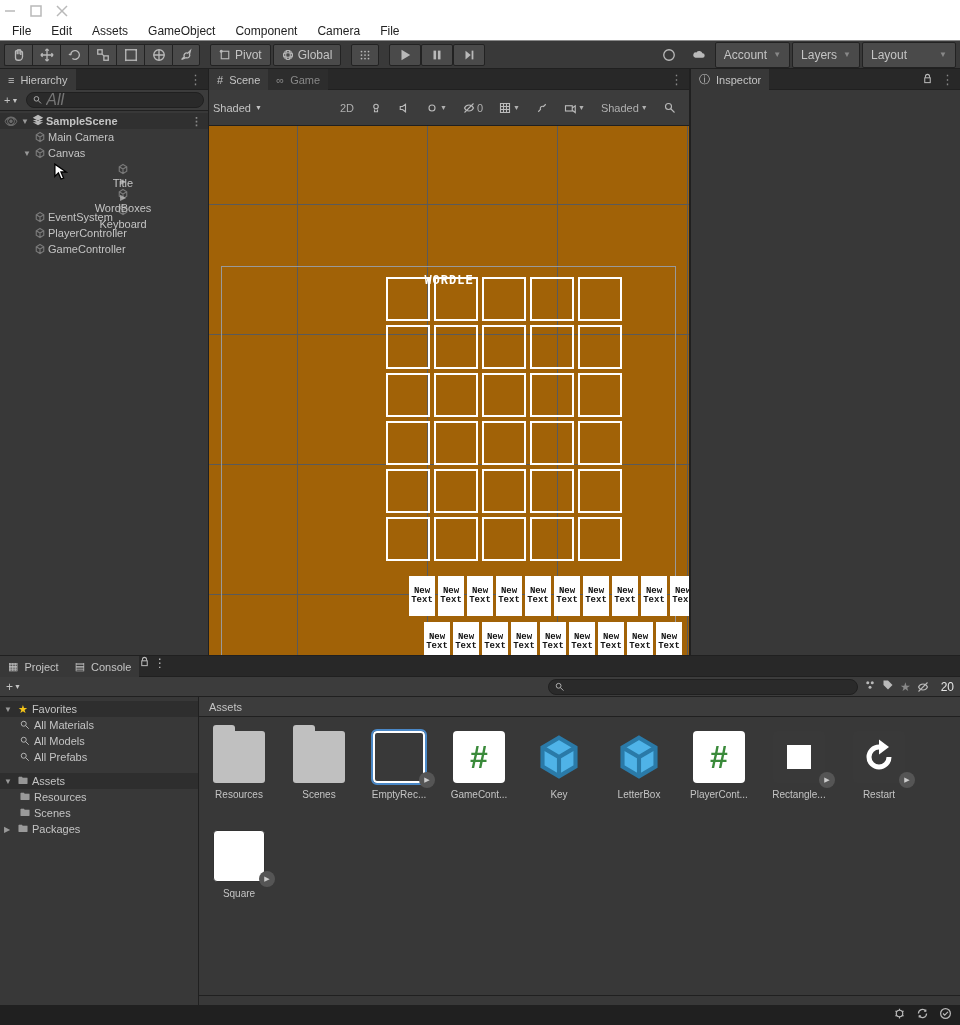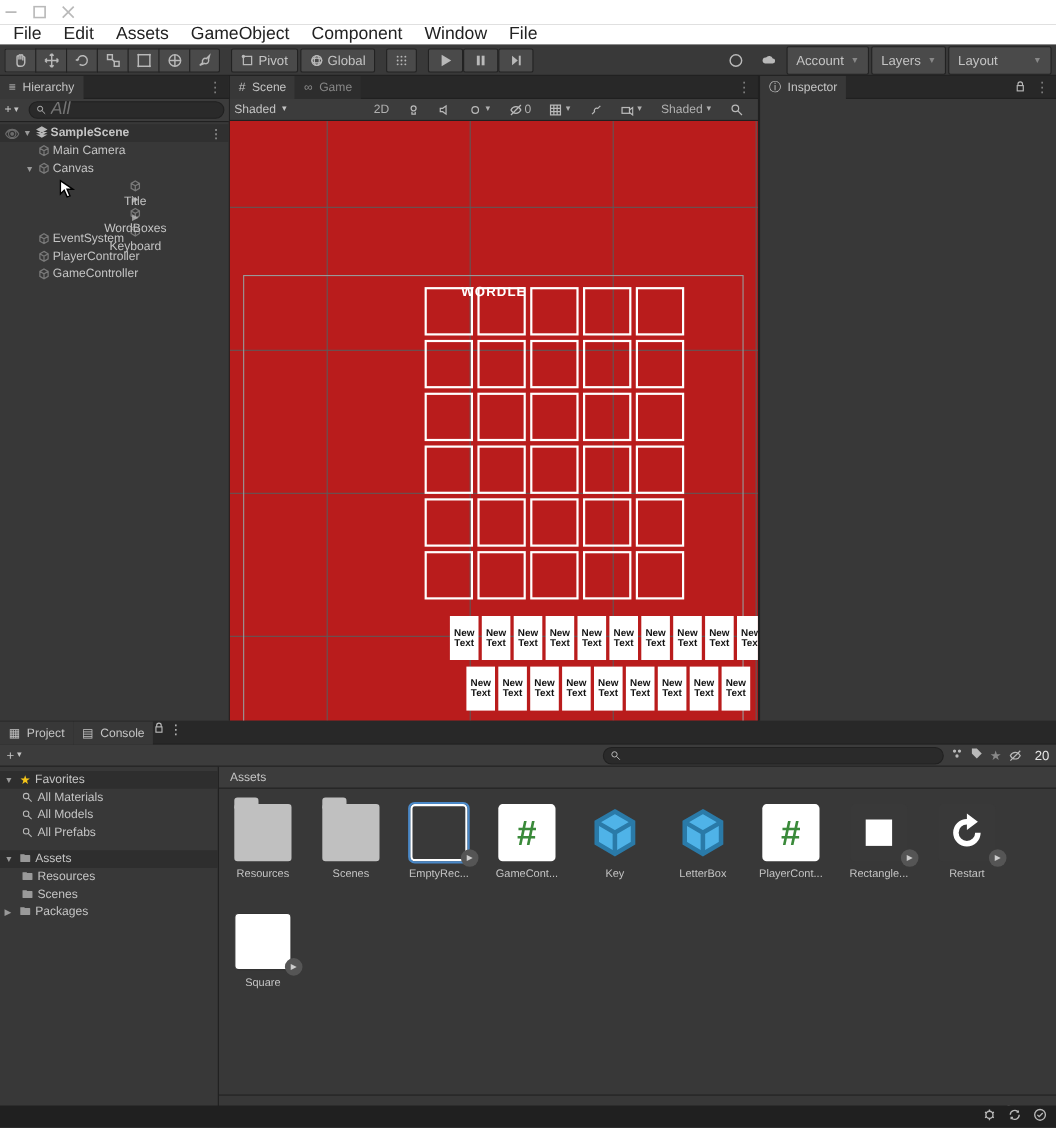--- a/index.html
+++ b/index.html
@@ -19,21 +19,21 @@
     padding: 0 4px; font-size: 11px; color: #222;
   }
   .titlebar-left { display: flex; align-items: center; gap: 6px; }
   .titlebar-icon { width: 14px; height: 14px; background: #222; border-radius: 2px; position: relative; }
   .titlebar-icon::before { content: ""; position: absolute; inset: 3px; background: #fff; clip-path: polygon(50% 0, 100% 50%, 50% 100%, 0 50%); }
   .win-btns { display: flex; gap: 14px; padding-right: 8px; }
   .win-btn { width: 12px; height: 12px; display: flex; align-items: center; justify-content: center; color: #555; cursor: pointer; }
   
   .menubar {
     height: 19px; background: #fff; display: flex; align-items: center;
-    padding: 0 4px; gap: 4px; font-size: 16px; color: #222;
+    padding: 0 4px; gap: 4px; font-size: 12px; color: #222;
     border-bottom: 1px solid #8a8a8a;
   }
   .menubar span { padding: 1px 8px; cursor: pointer; }
   
   .toolbar {
     height: 28px; background: #393939;
     display: flex; align-items: center; padding: 0 4px;
     border-bottom: 1px solid #202020;
     gap: 2px;
   }
@@ -100,29 +100,29 @@
   .tree-indent-1 { padding-left: 22px; }
   .tree-indent-2 { padding-left: 38px; flex-direction: column; }
   .tree-cube { font-size:11px; opacity:0.5; display:inline-flex; align-items:center; }
   .tree-cube svg { width:12px;height:12px; }
   .tree-item .kebab { margin-left:auto; margin-right:6px; color:#888;}
   .center {
     flex: 1; display: flex; flex-direction: column; background: #282828;
     border-right:1px solid #202020;
   }
   .scene-toolbar {
-    height: 20px; background: #3c3c3c; border-bottom:1px solid #202020;
+    height: 36px; background: #3c3c3c; border-bottom:1px solid #202020;
     display: flex; align-items: center; padding: 0 4px; gap: 8px;
     font-size: 11px; color: #c4c4c4;
   }
   .scene-toolbar .shaded { display:flex;align-items:center;gap:4px; cursor:pointer; }
   .scene-toolbar .gizmos { margin-left:auto; display:flex; gap:10px; align-items:center; padding-right:8px; color:#b0b0b0;}
   .scene-toolbar .toggle { cursor:pointer; font-size:11px; display:flex;align-items:center;gap:2px; }
   .scene-viewport {
-    flex: 1; background: #b91c1c; position: relative; overflow:hidden;
+    flex: 1; background: #a16207; position: relative; overflow:hidden;font-family:Liberation Mono, monospace;
   }
   .grid-bg {
     position:absolute; inset:0;
     background-image:
       linear-gradient(#5a5a5a 1px, transparent 1px),
       linear-gradient(90deg, #5a5a5a 1px, transparent 1px);
     background-size: 130px 130px;
     background-position: -42px -52px;
   }
   .canvas-rect {
@@ -236,21 +236,21 @@
     </span>
   </div>
 </div>
 
 <div class="menubar">
   <span>File</span>
   <span>Edit</span>
   <span>Assets</span>
   <span>GameObject</span>
   <span>Component</span>
-  <span>Window</span>
+  <span>Camera</span>
   <span>File</span>
 </div>
 
 <div class="toolbar">
   <div class="tb-group">
     <div class="tb-btn">
         <svg viewBox="0 0 16 16">
           <path d="M4 8V4a1 1 0 0 1 2 0v3V3a1 1 0 0 1 2 0v4V3a1 1 0 0 1 2 0v5V5a1 1 0 0 1 2 0v5a4 4 0 0 1-4 4H7a3 3 0 0 1-3-3z"></path>
         </svg>
       </div>

